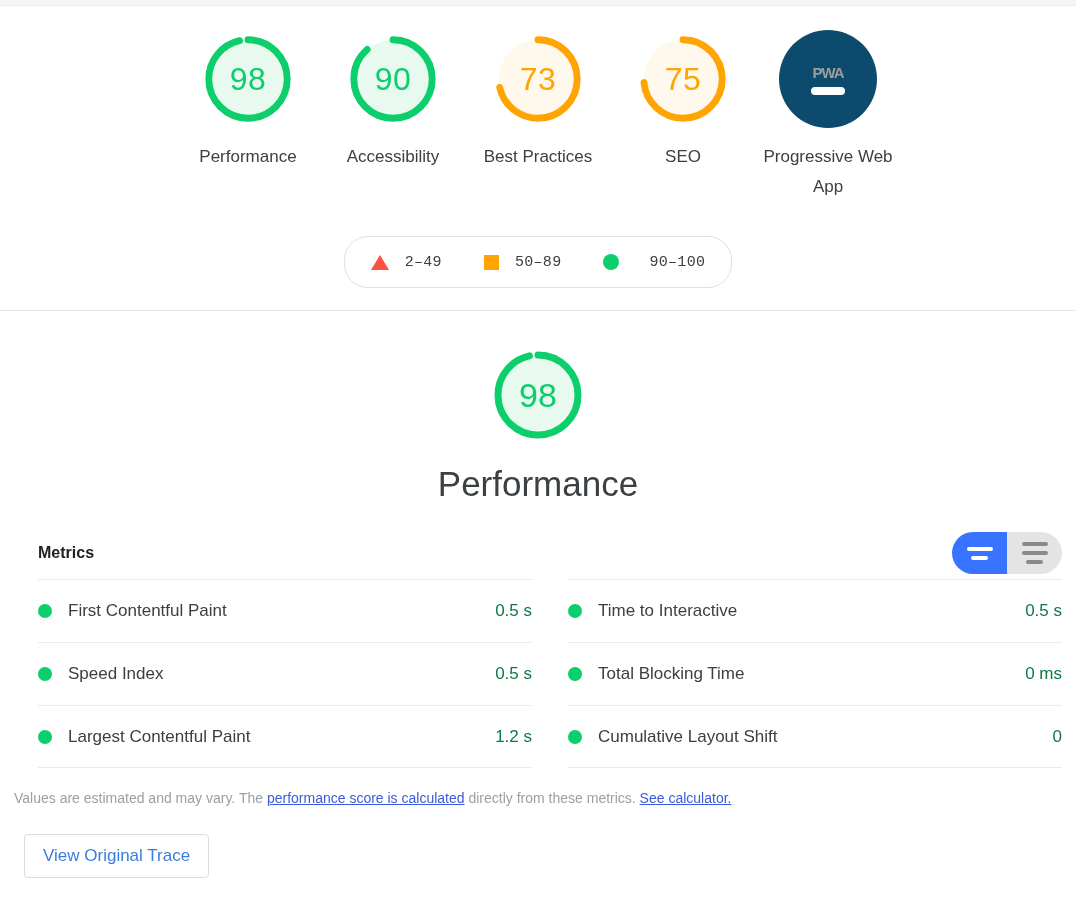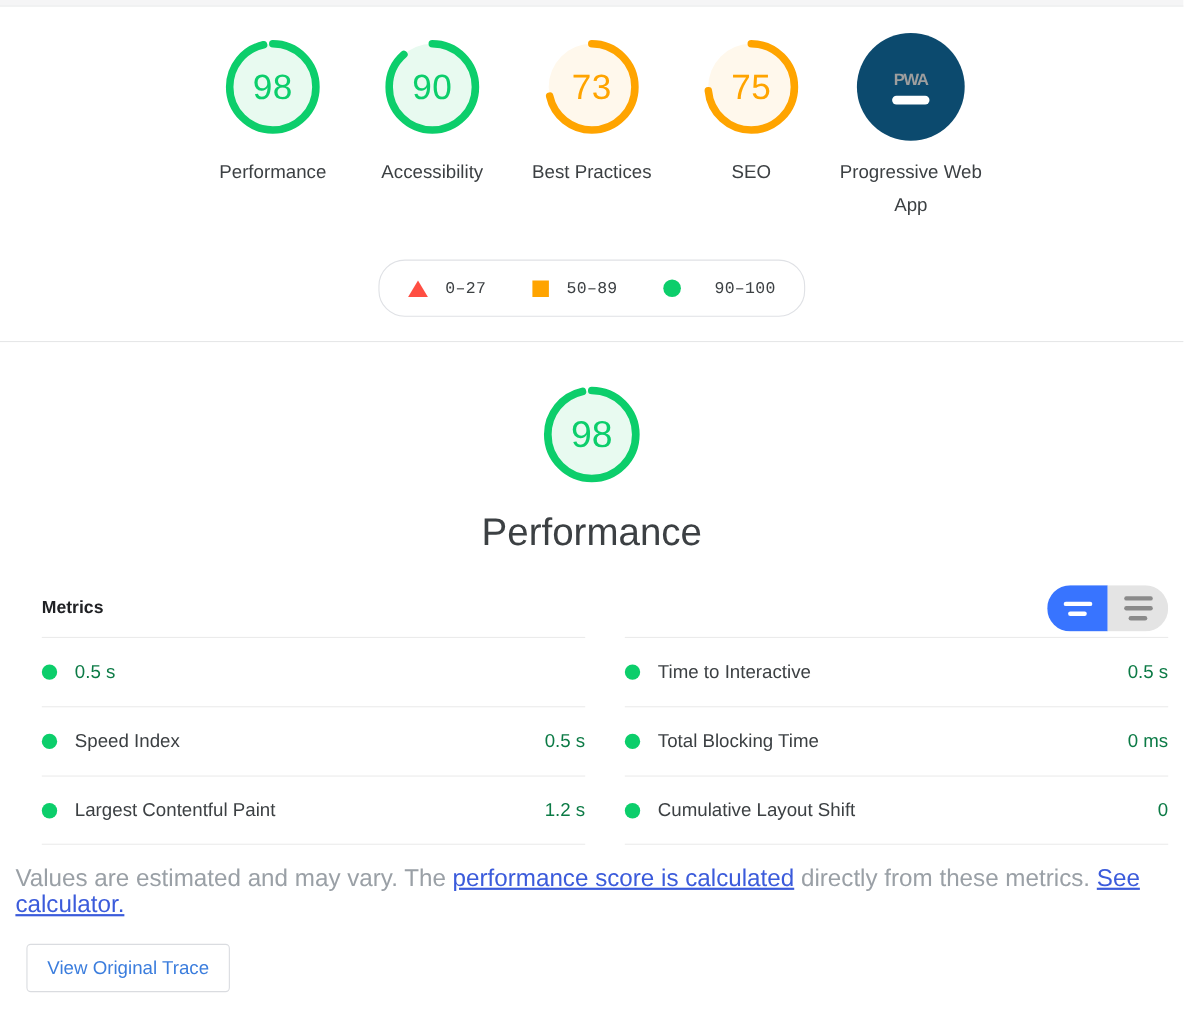--- a/index.html
+++ b/index.html
@@ -190,21 +190,21 @@
     font-size: 17px;
     color: #0b7a45;
     text-align: right;
     white-space: nowrap;
   }
 
   
   .footnote {
     margin-top: 18px;
     padding: 0 14px;
-    font-size: 22px;
+    font-size: 14px;
     color: #9aa0a6;
     line-height: 24px;
   }
   .footnote a {
     color: #3b5bdb;
     text-decoration: underline;
   }
   .trace-wrap { padding: 0 24px; margin-top: 24px; }
   .trace-btn {
     display: inline-block;
@@ -275,21 +275,21 @@
           <div class="gauge-label">Progressive Web App</div>
         </div>
       </div>
 
     <div class="legend-wrap">
       <div class="legend" id="legend">
           <div class="legend-item">
             <span class="legend-shape">
               <span class="tri" style="border-bottom-color: rgb(255, 78, 66);"></span>
             </span>
-            <span class="legend-text">0–27</span>
+            <span class="legend-text">2–49</span>
           </div>
           <div class="legend-item">
             <span class="legend-shape">
               <span class="sq" style="background: rgb(255, 164, 0);"></span>
             </span>
             <span class="legend-text">50–89</span>
           </div>
           <div class="legend-item">
             <span class="legend-shape">
               <span class="cir" style="background: rgb(12, 206, 107);"></span>
@@ -324,20 +324,21 @@
           <span class="bar b3"></span>
           <span class="bar b2"></span>
         </div>
       </div>
     </div>
 
     <div class="metrics-grid">
       <div class="metrics-col" id="metrics-left">
           <div class="metric-row">
             <span class="metric-dot"></span>
+            <span class="metric-name">First Contentful Paint</span>
             <span class="metric-value">0.5 s</span>
           </div>
           <div class="metric-row">
             <span class="metric-dot"></span>
             <span class="metric-name">Speed Index</span>
             <span class="metric-value">0.5 s</span>
           </div>
           <div class="metric-row">
             <span class="metric-dot"></span>
             <span class="metric-name">Largest Contentful Paint</span>

